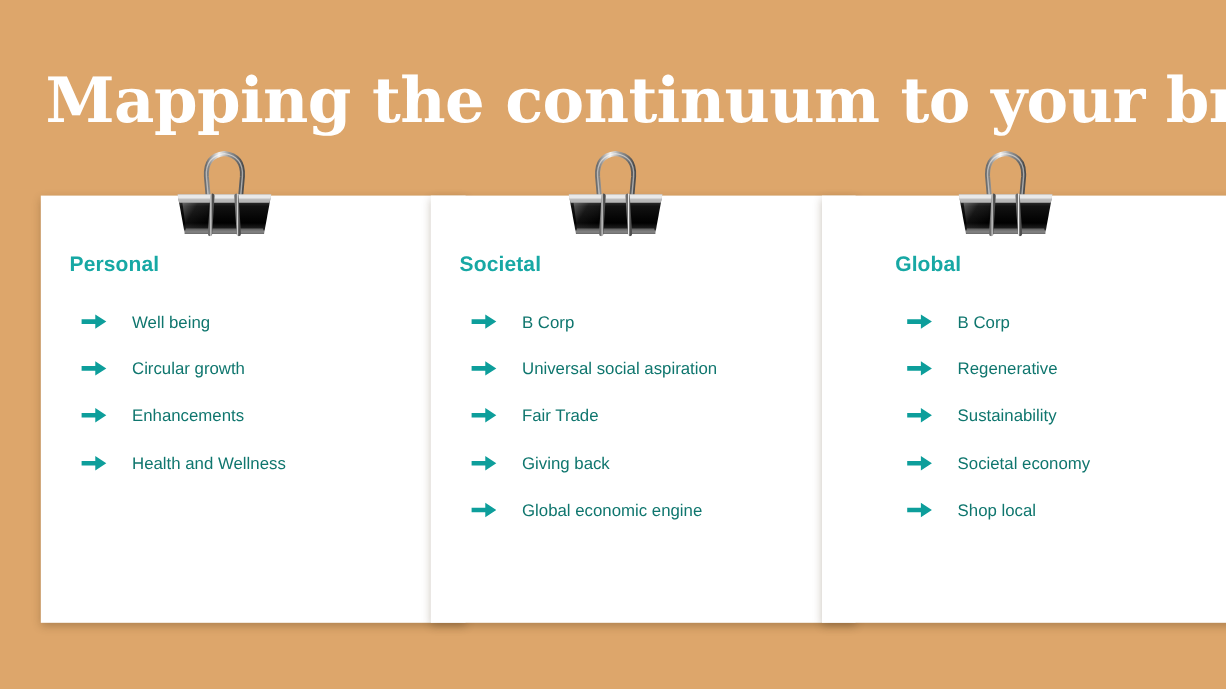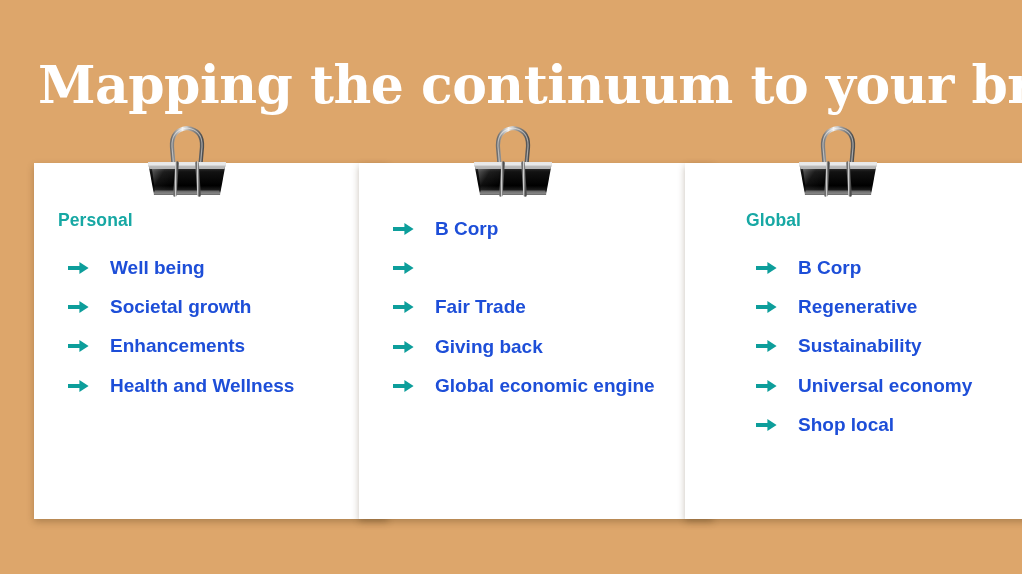--- a/index.html
+++ b/index.html
@@ -88,25 +88,24 @@
     flex: 0 0 auto;
     width: 23px;
     height: 16px;
     margin-left: 9px;
     margin-right: 20px;
     display: block;
   }
 
   .item-label {
     font-family: "Liberation Sans", sans-serif;
-    font-size: 19px;
+    font-size: 14px;
     line-height: 18px;
-    color: #1d4ed8;
+    color: #0f766e;
     white-space: nowrap;
-    font-weight: bold;
   }
 
   
   .clip {
     position: absolute;
     width: 86px;
     height: 78px;
     top: 119px;
   }
   .clip-0 { left: 144px; }
@@ -135,21 +134,21 @@
               </svg>
             </span>
             <span class="item-label">Well being</span>
           </li>
           <li class="card-list-item">
             <span class="bullet-arrow">
               <svg viewBox="0 0 23 16" width="23" height="16" aria-hidden="true">
                 <path d="M1 6.1 H12.4 V2.0 L21.6 8.0 L12.4 14.0 V9.9 H1 Z" fill="#0d9e9b"></path>
               </svg>
             </span>
-            <span class="item-label">Societal growth</span>
+            <span class="item-label">Circular growth</span>
           </li>
           <li class="card-list-item">
             <span class="bullet-arrow">
               <svg viewBox="0 0 23 16" width="23" height="16" aria-hidden="true">
                 <path d="M1 6.1 H12.4 V2.0 L21.6 8.0 L12.4 14.0 V9.9 H1 Z" fill="#0d9e9b"></path>
               </svg>
             </span>
             <span class="item-label">Enhancements</span>
           </li>
           <li class="card-list-item">
@@ -159,35 +158,37 @@
               </svg>
             </span>
             <span class="item-label">Health and Wellness</span>
           </li>
         </ul>
       </div>
     </div>
 
     <div class="card card-1">
       <div class="card-inner">
+        <div class="card-heading">Societal</div>
         <ul class="card-list">
           <li class="card-list-item">
             <span class="bullet-arrow">
               <svg viewBox="0 0 23 16" width="23" height="16" aria-hidden="true">
                 <path d="M1 6.1 H12.4 V2.0 L21.6 8.0 L12.4 14.0 V9.9 H1 Z" fill="#0d9e9b"></path>
               </svg>
             </span>
             <span class="item-label">B Corp</span>
           </li>
           <li class="card-list-item">
             <span class="bullet-arrow">
               <svg viewBox="0 0 23 16" width="23" height="16" aria-hidden="true">
                 <path d="M1 6.1 H12.4 V2.0 L21.6 8.0 L12.4 14.0 V9.9 H1 Z" fill="#0d9e9b"></path>
               </svg>
             </span>
+            <span class="item-label">Universal social aspiration</span>
           </li>
           <li class="card-list-item">
             <span class="bullet-arrow">
               <svg viewBox="0 0 23 16" width="23" height="16" aria-hidden="true">
                 <path d="M1 6.1 H12.4 V2.0 L21.6 8.0 L12.4 14.0 V9.9 H1 Z" fill="#0d9e9b"></path>
               </svg>
             </span>
             <span class="item-label">Fair Trade</span>
           </li>
           <li class="card-list-item">
@@ -237,21 +238,21 @@
               </svg>
             </span>
             <span class="item-label">Sustainability</span>
           </li>
           <li class="card-list-item">
             <span class="bullet-arrow">
               <svg viewBox="0 0 23 16" width="23" height="16" aria-hidden="true">
                 <path d="M1 6.1 H12.4 V2.0 L21.6 8.0 L12.4 14.0 V9.9 H1 Z" fill="#0d9e9b"></path>
               </svg>
             </span>
-            <span class="item-label">Universal economy</span>
+            <span class="item-label">Societal economy</span>
           </li>
           <li class="card-list-item">
             <span class="bullet-arrow">
               <svg viewBox="0 0 23 16" width="23" height="16" aria-hidden="true">
                 <path d="M1 6.1 H12.4 V2.0 L21.6 8.0 L12.4 14.0 V9.9 H1 Z" fill="#0d9e9b"></path>
               </svg>
             </span>
             <span class="item-label">Shop local</span>
           </li>
         </ul>

